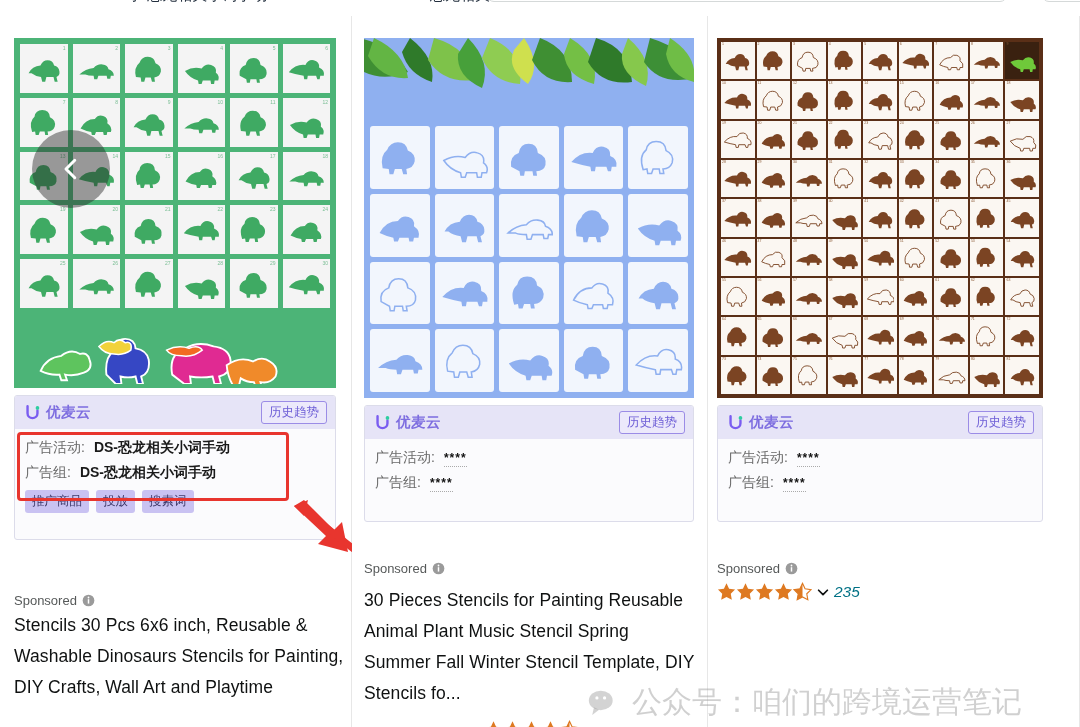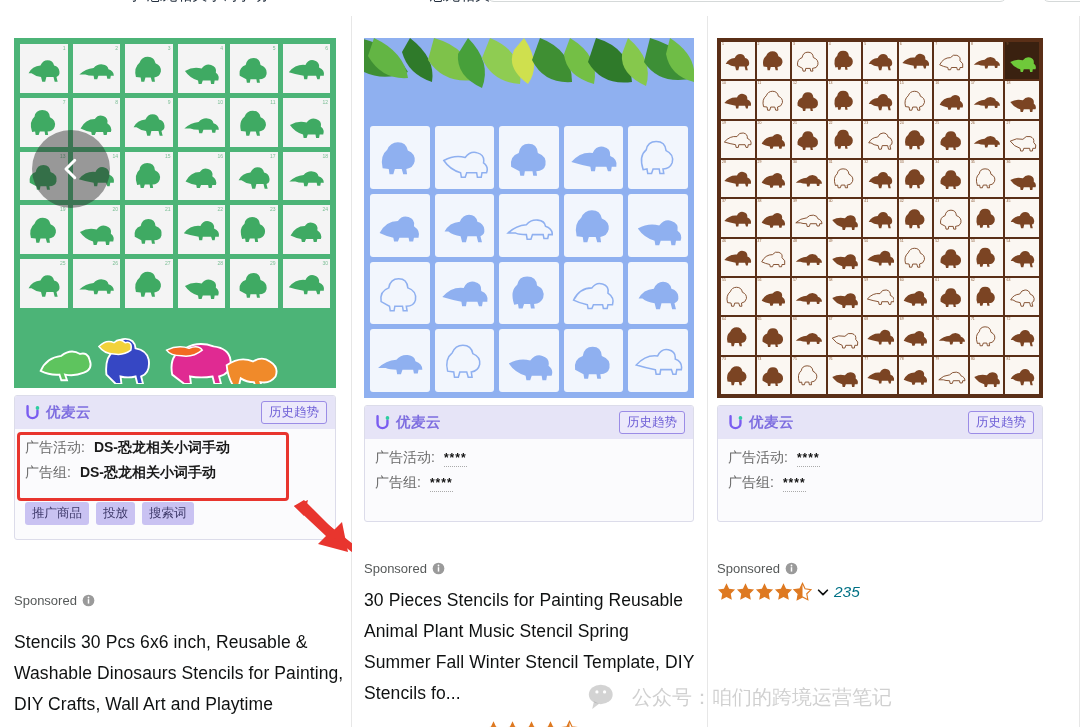--- a/index.html
+++ b/index.html
@@ -86,21 +86,21 @@
     padding:2px 7px; background:#ece9fb; cursor:pointer; white-space:nowrap;
   }
   .ym-body { padding:10px 10px 8px 10px; }
   .ym-row { display:flex; align-items:baseline; font-size:14px; color:#555; margin-bottom:7px; white-space:nowrap; }
   .ym-key { color:#6a6a6a; }
   .ym-val { color:#1a1a1a; font-weight:bold; margin-left:9px; }
   .ym-val.masked {
     font-weight:bold; letter-spacing:1px; font-size:12px; color:#111;
     border-bottom:1px dotted #aaa; padding-bottom:1px;
   }
-  .ym-tags { display:flex; gap:7px; margin-top:20px; }
+  .ym-tags { display:flex; gap:7px; margin-top:8px; }
   .ym-tag {
     background:#c9c2f2; color:#3f3a6b; font-size:12.5px; border-radius:3px;
     padding:3px 7px; cursor:pointer; white-space:nowrap;
   }
 
   
   .redbox { position:absolute; border:3px solid #e8352e; border-radius:4px; pointer-events:none; }
   .redarrow { position:absolute; pointer-events:none; }
 
   
@@ -109,21 +109,21 @@
   .ptitle { font-size:17.5px; line-height:1.78; color:#0f1111; letter-spacing:.1px; }
   .rating-row { display:flex; align-items:center; gap:4px; }
   .stars { display:flex; gap:0px; }
   .stars svg { width:19px; height:19px; display:block; }
   .chev { width:14px; height:14px; }
   .rcount { font-size:15.5px; color:#007185; }
 
   
   .watermark {
     position:absolute; display:flex; align-items:center; gap:10px;
-    color:rgba(150,150,150,0.45); font-size:20px; white-space:nowrap; pointer-events:none;
+    color:rgba(150,150,150,0.45); font-size:30px; white-space:nowrap; pointer-events:none;
     font-family:"DejaVu Sans", sans-serif;
   }
   .wechat-ic { width:34px; height:30px; }
 </style>
 </head>
 <body>
 
 <div id="root">
 
   <div class="top-strip">
@@ -377,21 +377,21 @@
 
       <div style="position:absolute; left:14px; top:557px; width:330px;">
         <div class="sponsored">
           <span>Sponsored</span>
           <svg class="info-icon" viewBox="0 0 16 16">
             <circle cx="8" cy="8" r="7.2" fill="#9a9a9a"></circle>
             <rect x="7.1" y="6.4" width="1.8" height="5.4" fill="#fff"></rect>
             <circle cx="8" cy="4.3" r="1.1" fill="#fff"></circle>
           </svg>
         </div>
-        <div class="ptitle" style="margin-top:19px;">Stencils 30 Pcs 6x6 inch, Reusable &amp; Washable Dinosaurs Stencils for Painting, DIY Crafts, Wall Art and Playtime</div>
+        <div class="ptitle" style="margin-top:2px;">Stencils 30 Pcs 6x6 inch, Reusable &amp; Washable Dinosaurs Stencils for Painting, DIY Crafts, Wall Art and Playtime</div>
       </div>
     </div>
 
     <div class="col col-2">
       <div class="divider" style="left:355px;"></div>
 
       <div class="imgbox" style="left:12px; top:22px; width:330px; height:360px; position:absolute;">
         <div class="sheet blue-sheet">
           <div class="leaves">
             <svg viewBox="0 0 330 78" preserveAspectRatio="none" style="width:100%;height:100%;">

